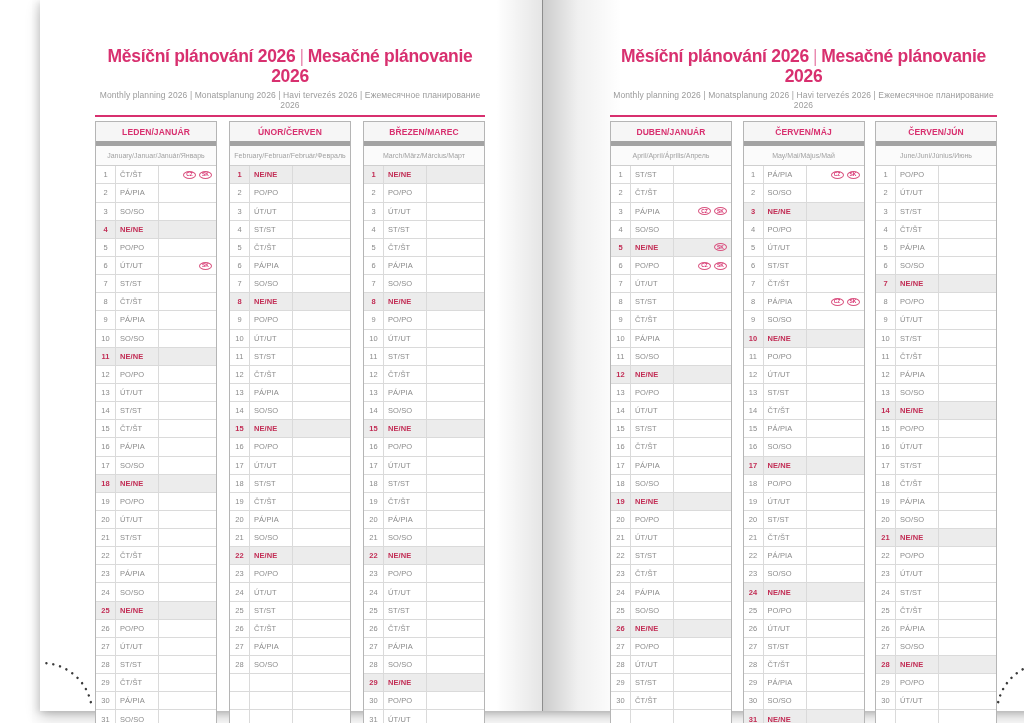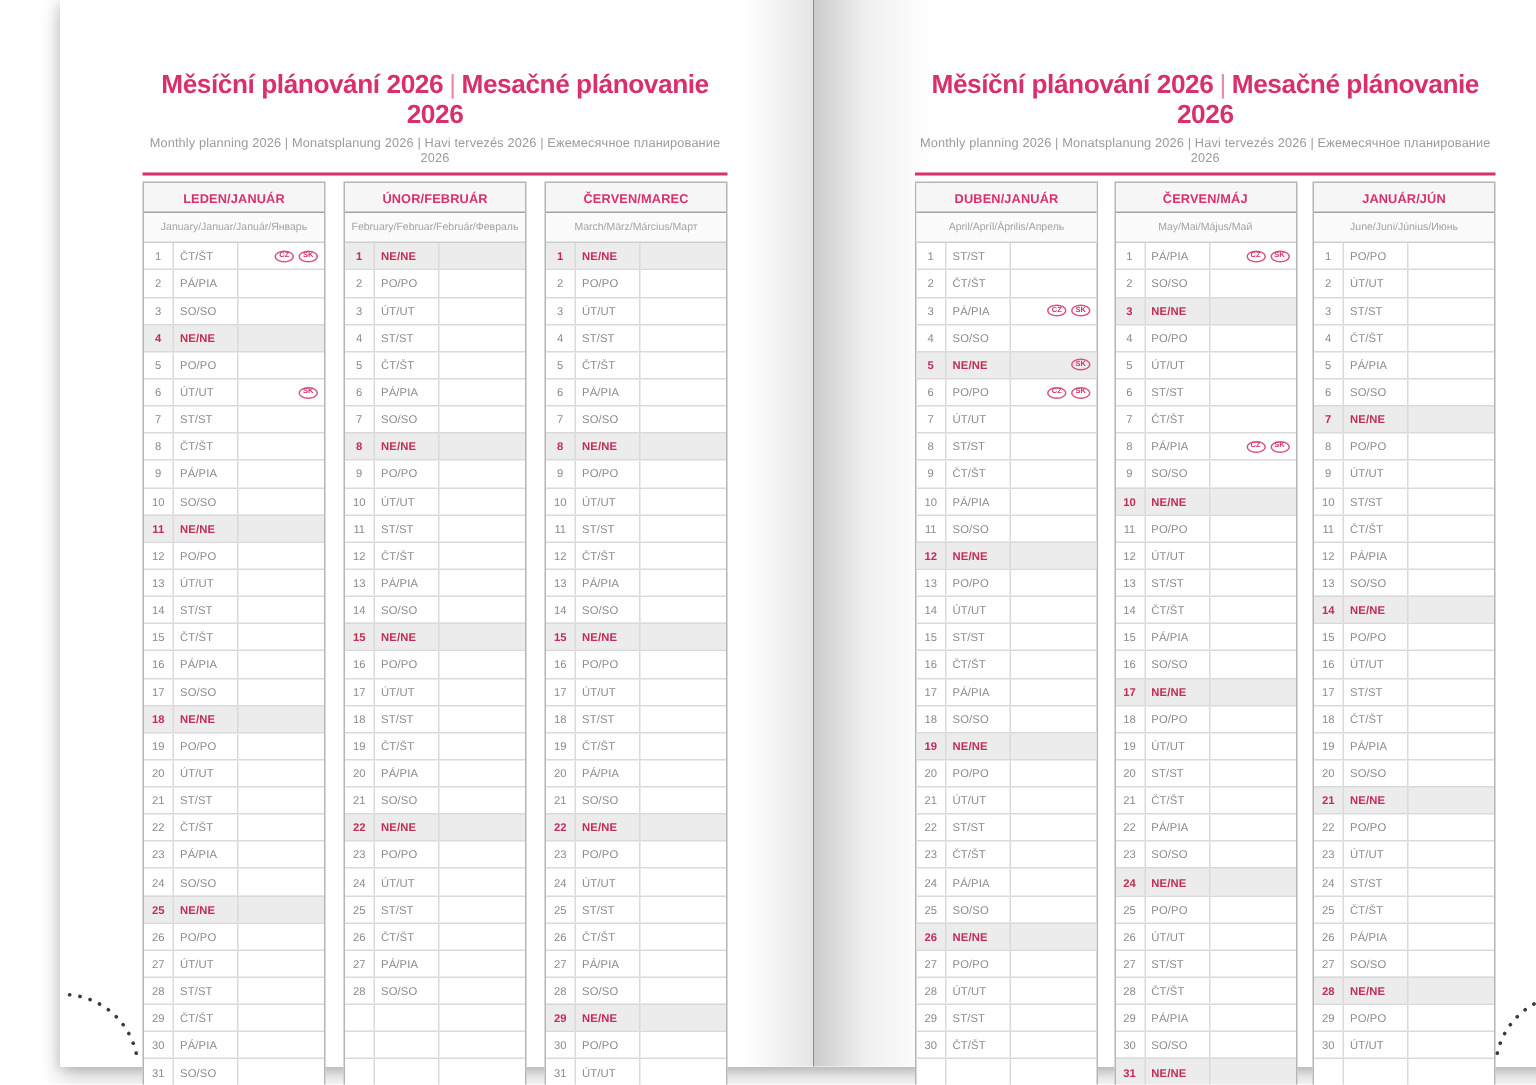--- a/index.html
+++ b/index.html
@@ -24,21 +24,21 @@
   .page-title{font-size:17.5px;font-weight:bold;color:var(--pink);letter-spacing:-0.3px;line-height:1.15;}
   .page-title .sep{font-weight:normal;color:#e98ab0;padding:0 4px;}
   .page-subtitle{margin-top:4px;font-size:8.5px;color:#9b9b9b;letter-spacing:0.1px;}
   .rule{height:2px;background:var(--pink);margin-top:5px;}
 
   .tables{display:flex;justify-content:space-between;margin-top:4px;}
   .month{width:122px;}
   .month-box{border:1px solid #b5b5b5;background:#fff;}
   .m-head{height:19px;display:flex;align-items:center;justify-content:center;
     font-size:8.5px;font-weight:bold;color:var(--pink);background:#f6f6f6;
-    border-bottom:1px solid #a3a3a3;letter-spacing:0.1px;}
+    border-bottom:5px solid #a3a3a3;letter-spacing:0.1px;}
   .m-sub{height:19px;display:flex;align-items:center;justify-content:center;
     font-size:7px;color:#a2a2a2;background:#fbfbfb;border-bottom:1px solid #cfcfcf;}
   .m-grid{display:block;}
   .row{display:grid;grid-template-columns:20px 43px 1fr;height:17.15px;border-top:1px solid #dadada;}
   .row:first-child{border-top:none;}
   .row .num{display:flex;align-items:center;justify-content:center;font-size:7.5px;color:#8b8b8b;
     border-right:1px solid #dadada;}
   .row .day{display:flex;align-items:center;font-size:7.5px;color:#8b8b8b;padding-left:4px;
     border-right:1px solid #dadada;letter-spacing:0.1px;}
   .row .note{display:flex;align-items:center;justify-content:flex-end;padding-right:4px;gap:3px;}
@@ -262,21 +262,21 @@
     <span class="day">SO/SO</span>
     <span class="note"></span>
   </div>
 </div>
     </div>
 
   </div>
 
   <div class="month">
     <div class="month-box">
-      <div class="m-head">ÚNOR/FEBRUÁR</div>
+      <div class="m-head">ÚNOR/ČERVEN</div>
       <div class="m-sub">February/Februar/Február/Февраль</div>
       <div class="m-grid">
   <div class="row sun">
     <span class="num">1</span>
     <span class="day">NE/NE</span>
     <span class="note"></span>
   </div>
 
   <div class="row">
     <span class="num">2</span>
@@ -457,21 +457,21 @@
     <span class="day"></span>
     <span class="note"></span>
   </div>
 </div>
     </div>
 
   </div>
 
   <div class="month">
     <div class="month-box">
-      <div class="m-head">ČERVEN/MAREC</div>
+      <div class="m-head">BŘEZEN/MAREC</div>
       <div class="m-sub">March/März/Március/Март</div>
       <div class="m-grid">
   <div class="row sun">
     <span class="num">1</span>
     <span class="day">NE/NE</span>
     <span class="note"></span>
   </div>
 
   <div class="row">
     <span class="num">2</span>
@@ -1067,21 +1067,21 @@
     <span class="day">NE/NE</span>
     <span class="note"></span>
   </div>
 </div>
     </div>
 
   </div>
 
   <div class="month">
     <div class="month-box">
-      <div class="m-head">JANUÁR/JÚN</div>
+      <div class="m-head">ČERVEN/JÚN</div>
       <div class="m-sub">June/Juni/Június/Июнь</div>
       <div class="m-grid">
   <div class="row">
     <span class="num">1</span>
     <span class="day">PO/PO</span>
     <span class="note"></span>
   </div>
 
   <div class="row">
     <span class="num">2</span>

